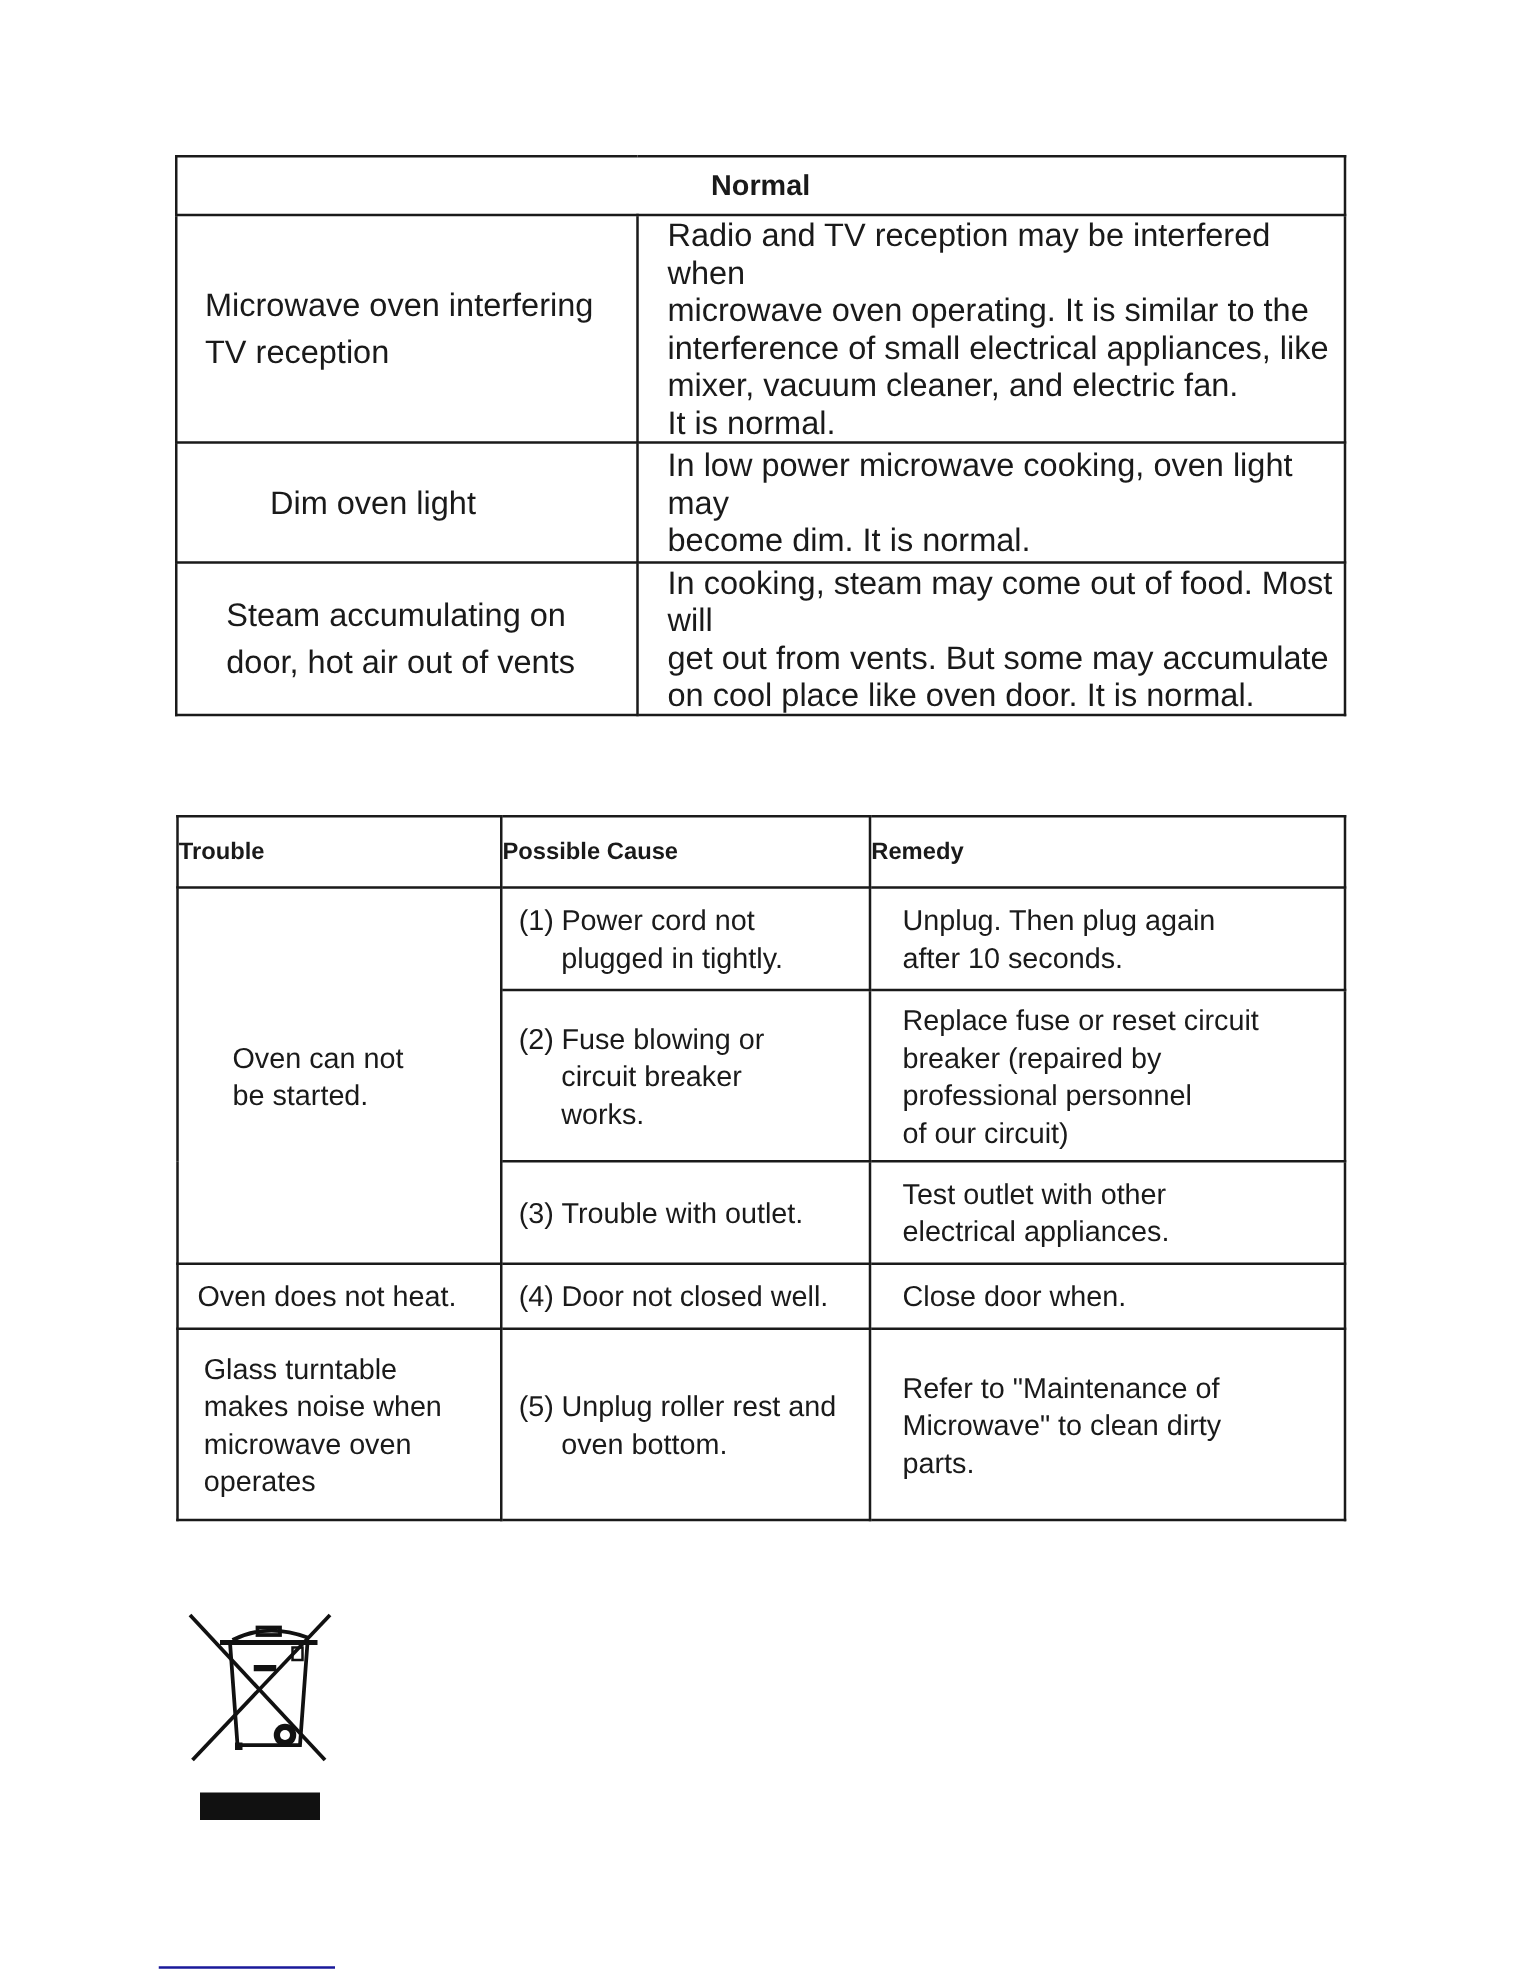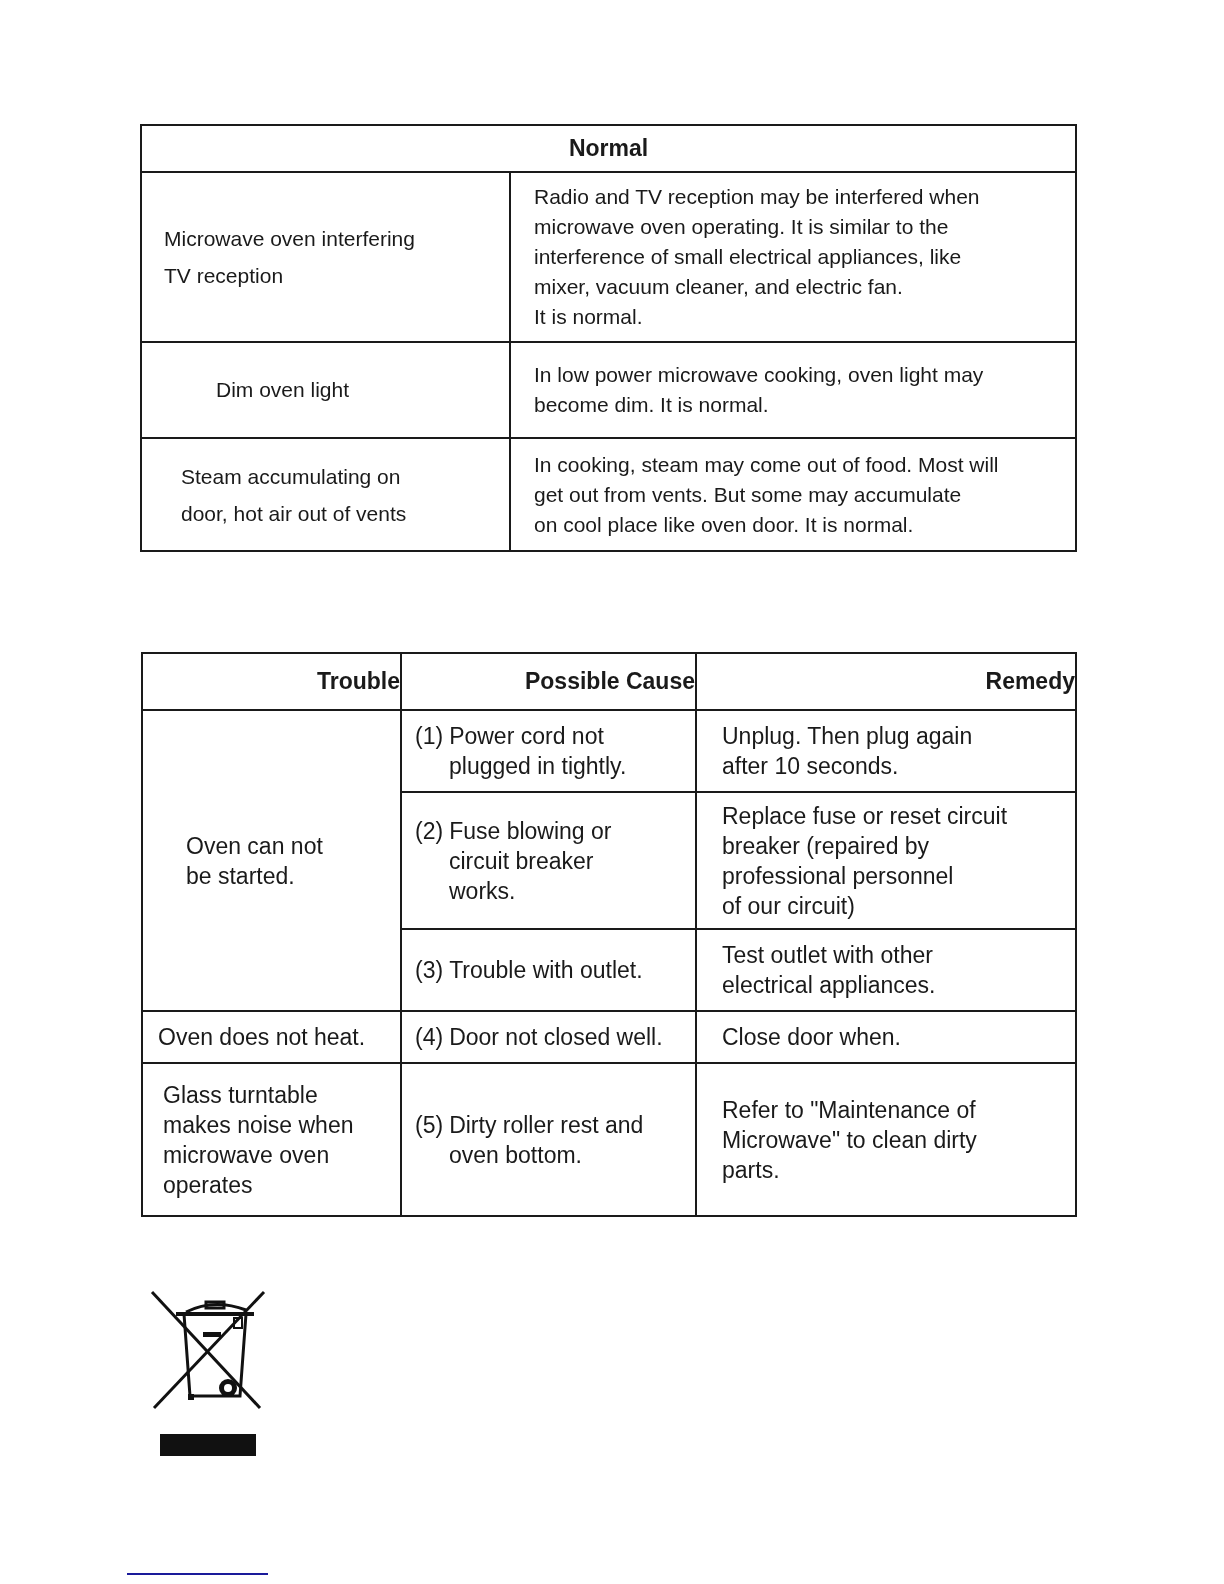--- a/index.html
+++ b/index.html
@@ -1,24 +1,24 @@
 <!DOCTYPE html>
 <html><head>
 <meta charset="utf-8">
 <style>
   html, body { margin:0; padding:0; background:#ffffff; }
   body { width:1224px; height:1584px; position:relative; font-family:"Liberation Sans", sans-serif; color:#1a1a1a; overflow:hidden; }
   table { border-collapse:collapse; position:absolute; }
   td, th { border:2px solid #1a1a1a; vertical-align:middle; padding:0; }
   .t1 { left:140px; top:124px; width:937px; }
   .t1 th { height:45px; font-size:23px; font-weight:bold; text-align:center; }
-  .t1 td { font-size:21px; line-height:30px; }
+  .t1 td { font-size:26px; line-height:30px; }
   .t1 .c1 { width:345px;margin-left:28px; }
   .t2 { left:141px; top:652px; width:936px; }
-  .t2 th { height:55px; font-size:23px; font-weight:bold; text-align:right; }
+  .t2 th { height:55px; font-size:19px; font-weight:bold; text-align:left; }
   .t2 td { font-size:23px; line-height:30px; }
   .pad { display:block; }
   .cause { display:flex; }
   .cause .num { white-space:nowrap; }
   .cause .txt { padding-left:6px; }
   .hang { padding-left:34px; }
   .weee { position:absolute; left:148px; top:1288px; width:120px; height:122px; }
   .bar { position:absolute; left:160px; top:1434px; width:96px; height:22px; background:#111; }
   .link-line { position:absolute; left:127px; top:1573px; width:141px; height:2px; background:#1a1a9a; }
 </style>
@@ -135,21 +135,21 @@
   <tr style="height:153px">
     <td style="padding-left:20px">
       <span class="pad">Glass turntable</span>
       <span class="pad">makes noise when</span>
       <span class="pad">microwave oven</span>
       <span class="pad">operates</span>
     </td>
     <td style="padding-left:13px">
       <div class="cause">
             <span class="num">(5)</span>
-            <span class="txt">Dirty roller rest and</span>
+            <span class="txt">Unplug roller rest and</span>
           </div>
       <span class="pad hang">oven bottom.</span>
     </td>
     <td style="padding-left:25px">
       <span class="pad">Refer to "Maintenance of</span>
       <span class="pad">Microwave" to clean dirty</span>
       <span class="pad">parts.</span>
     </td>
   </tr>
 </tbody>

